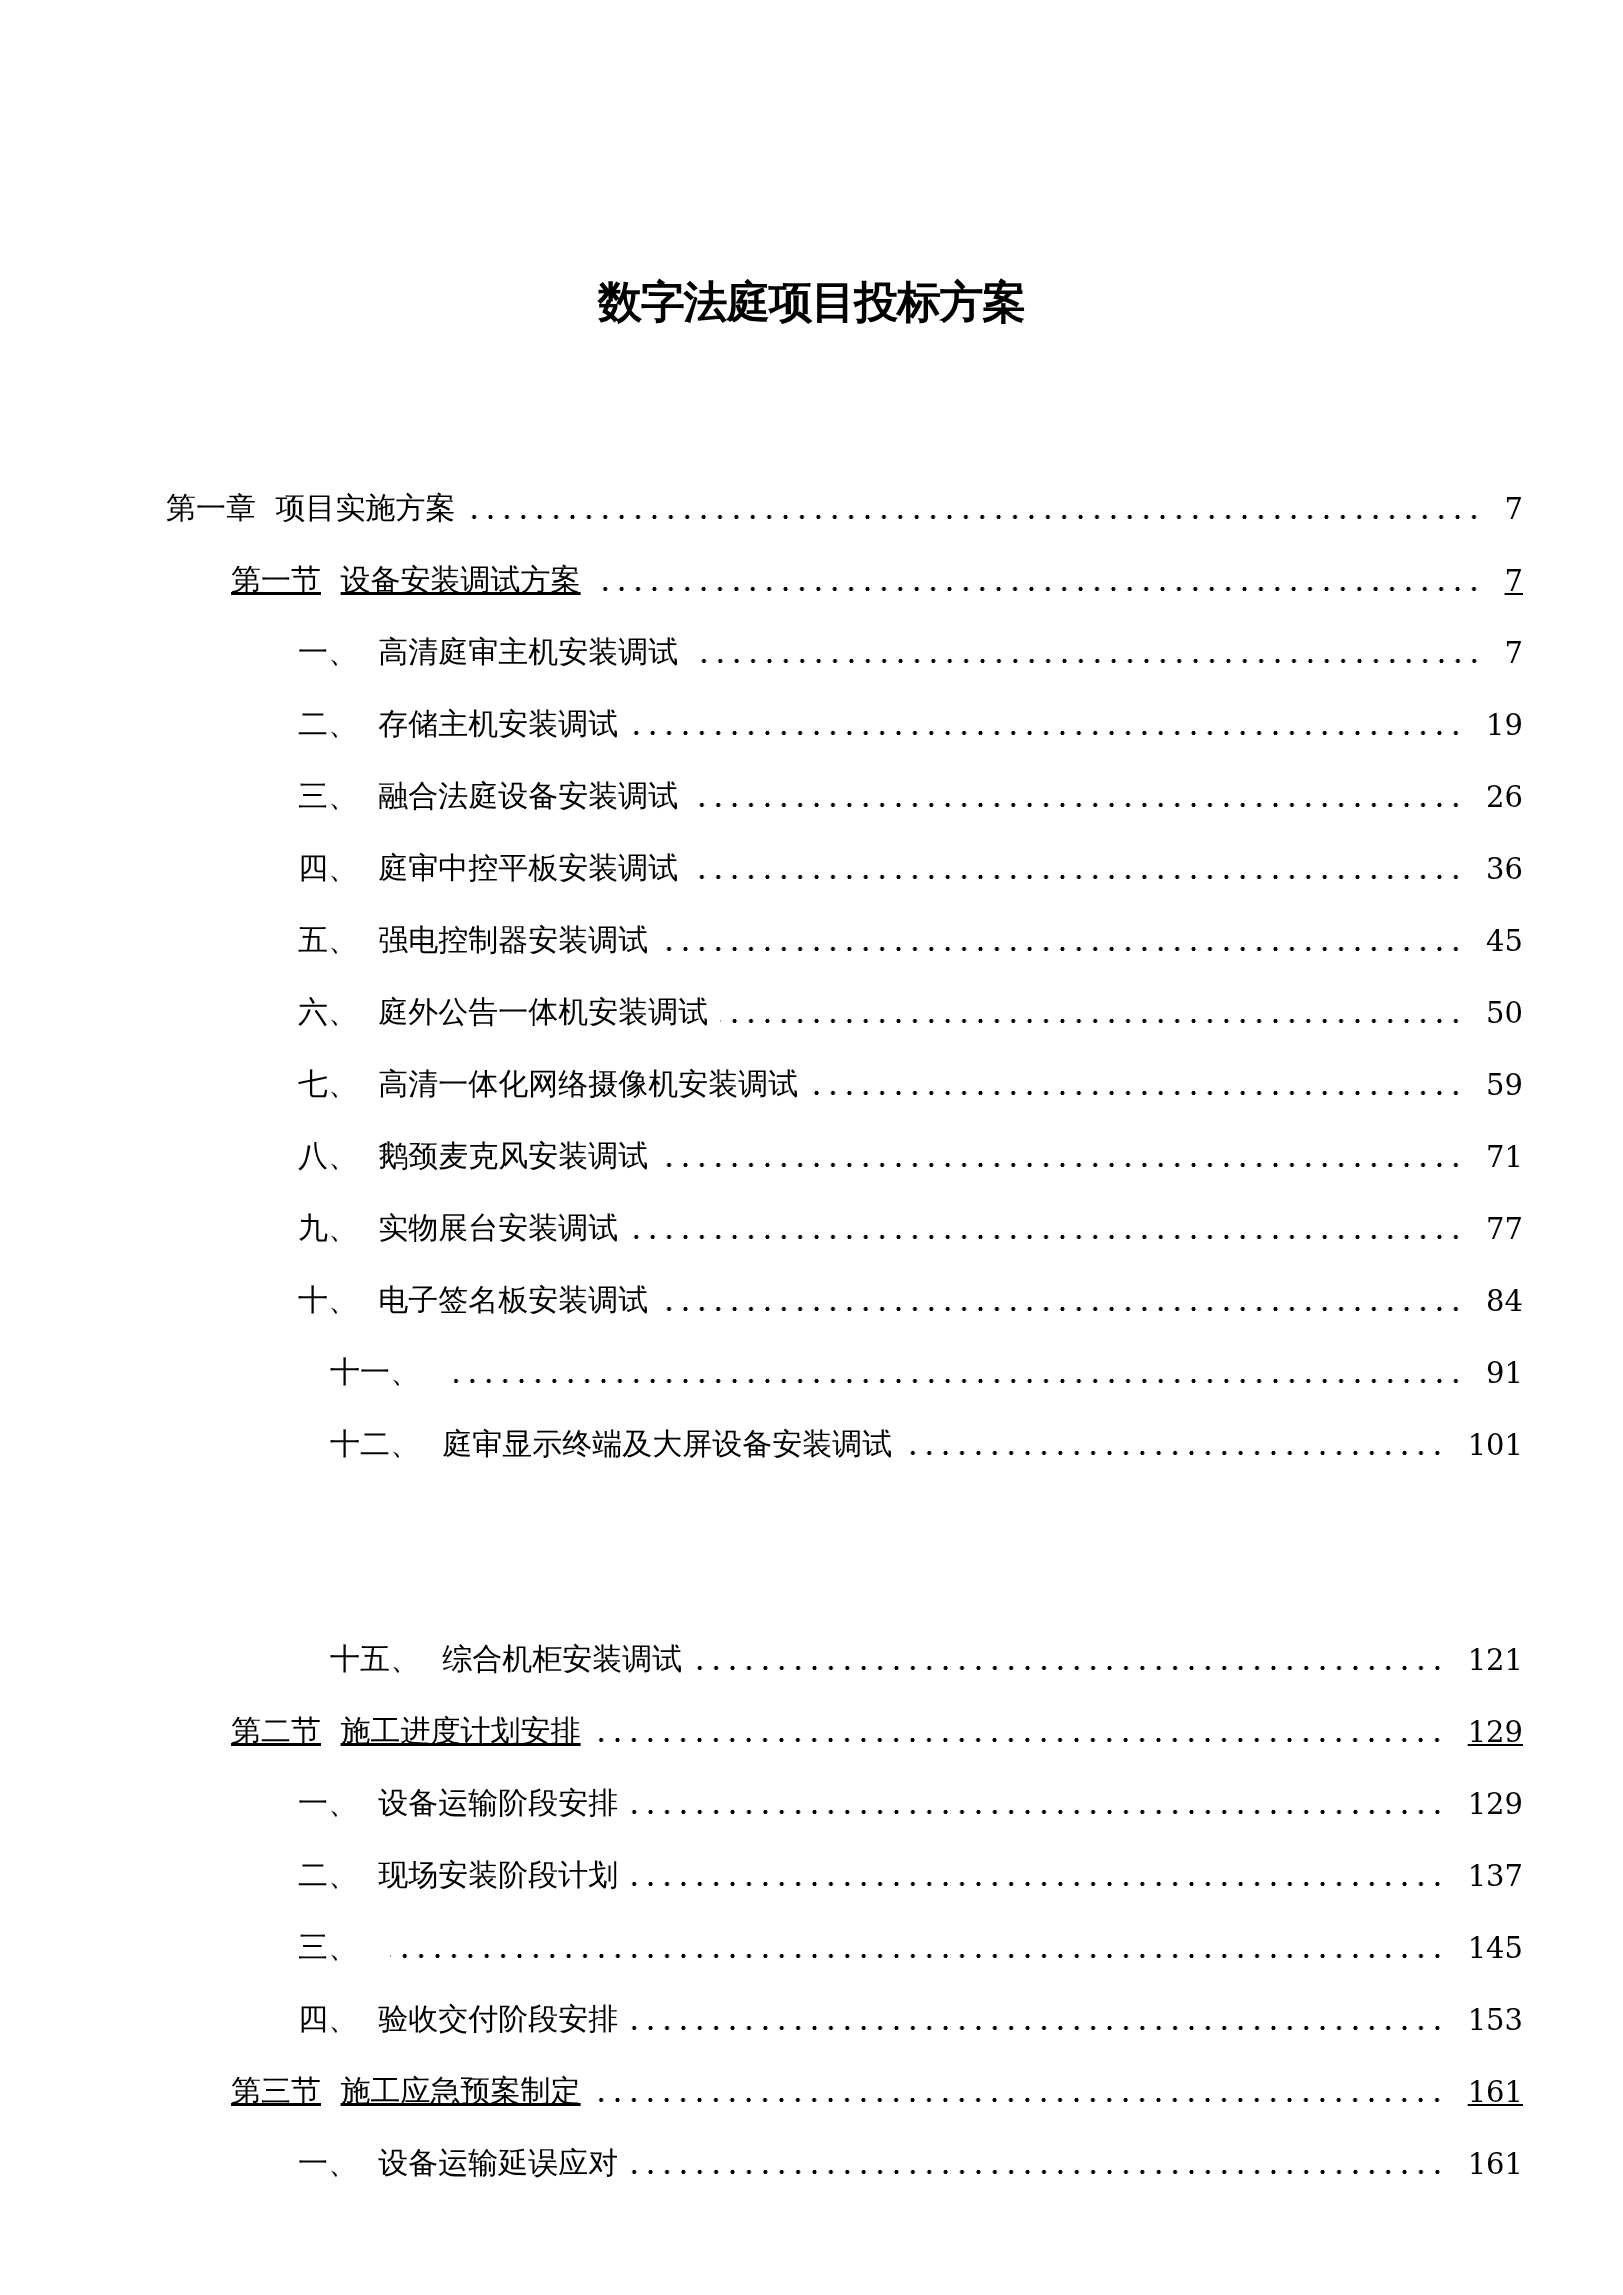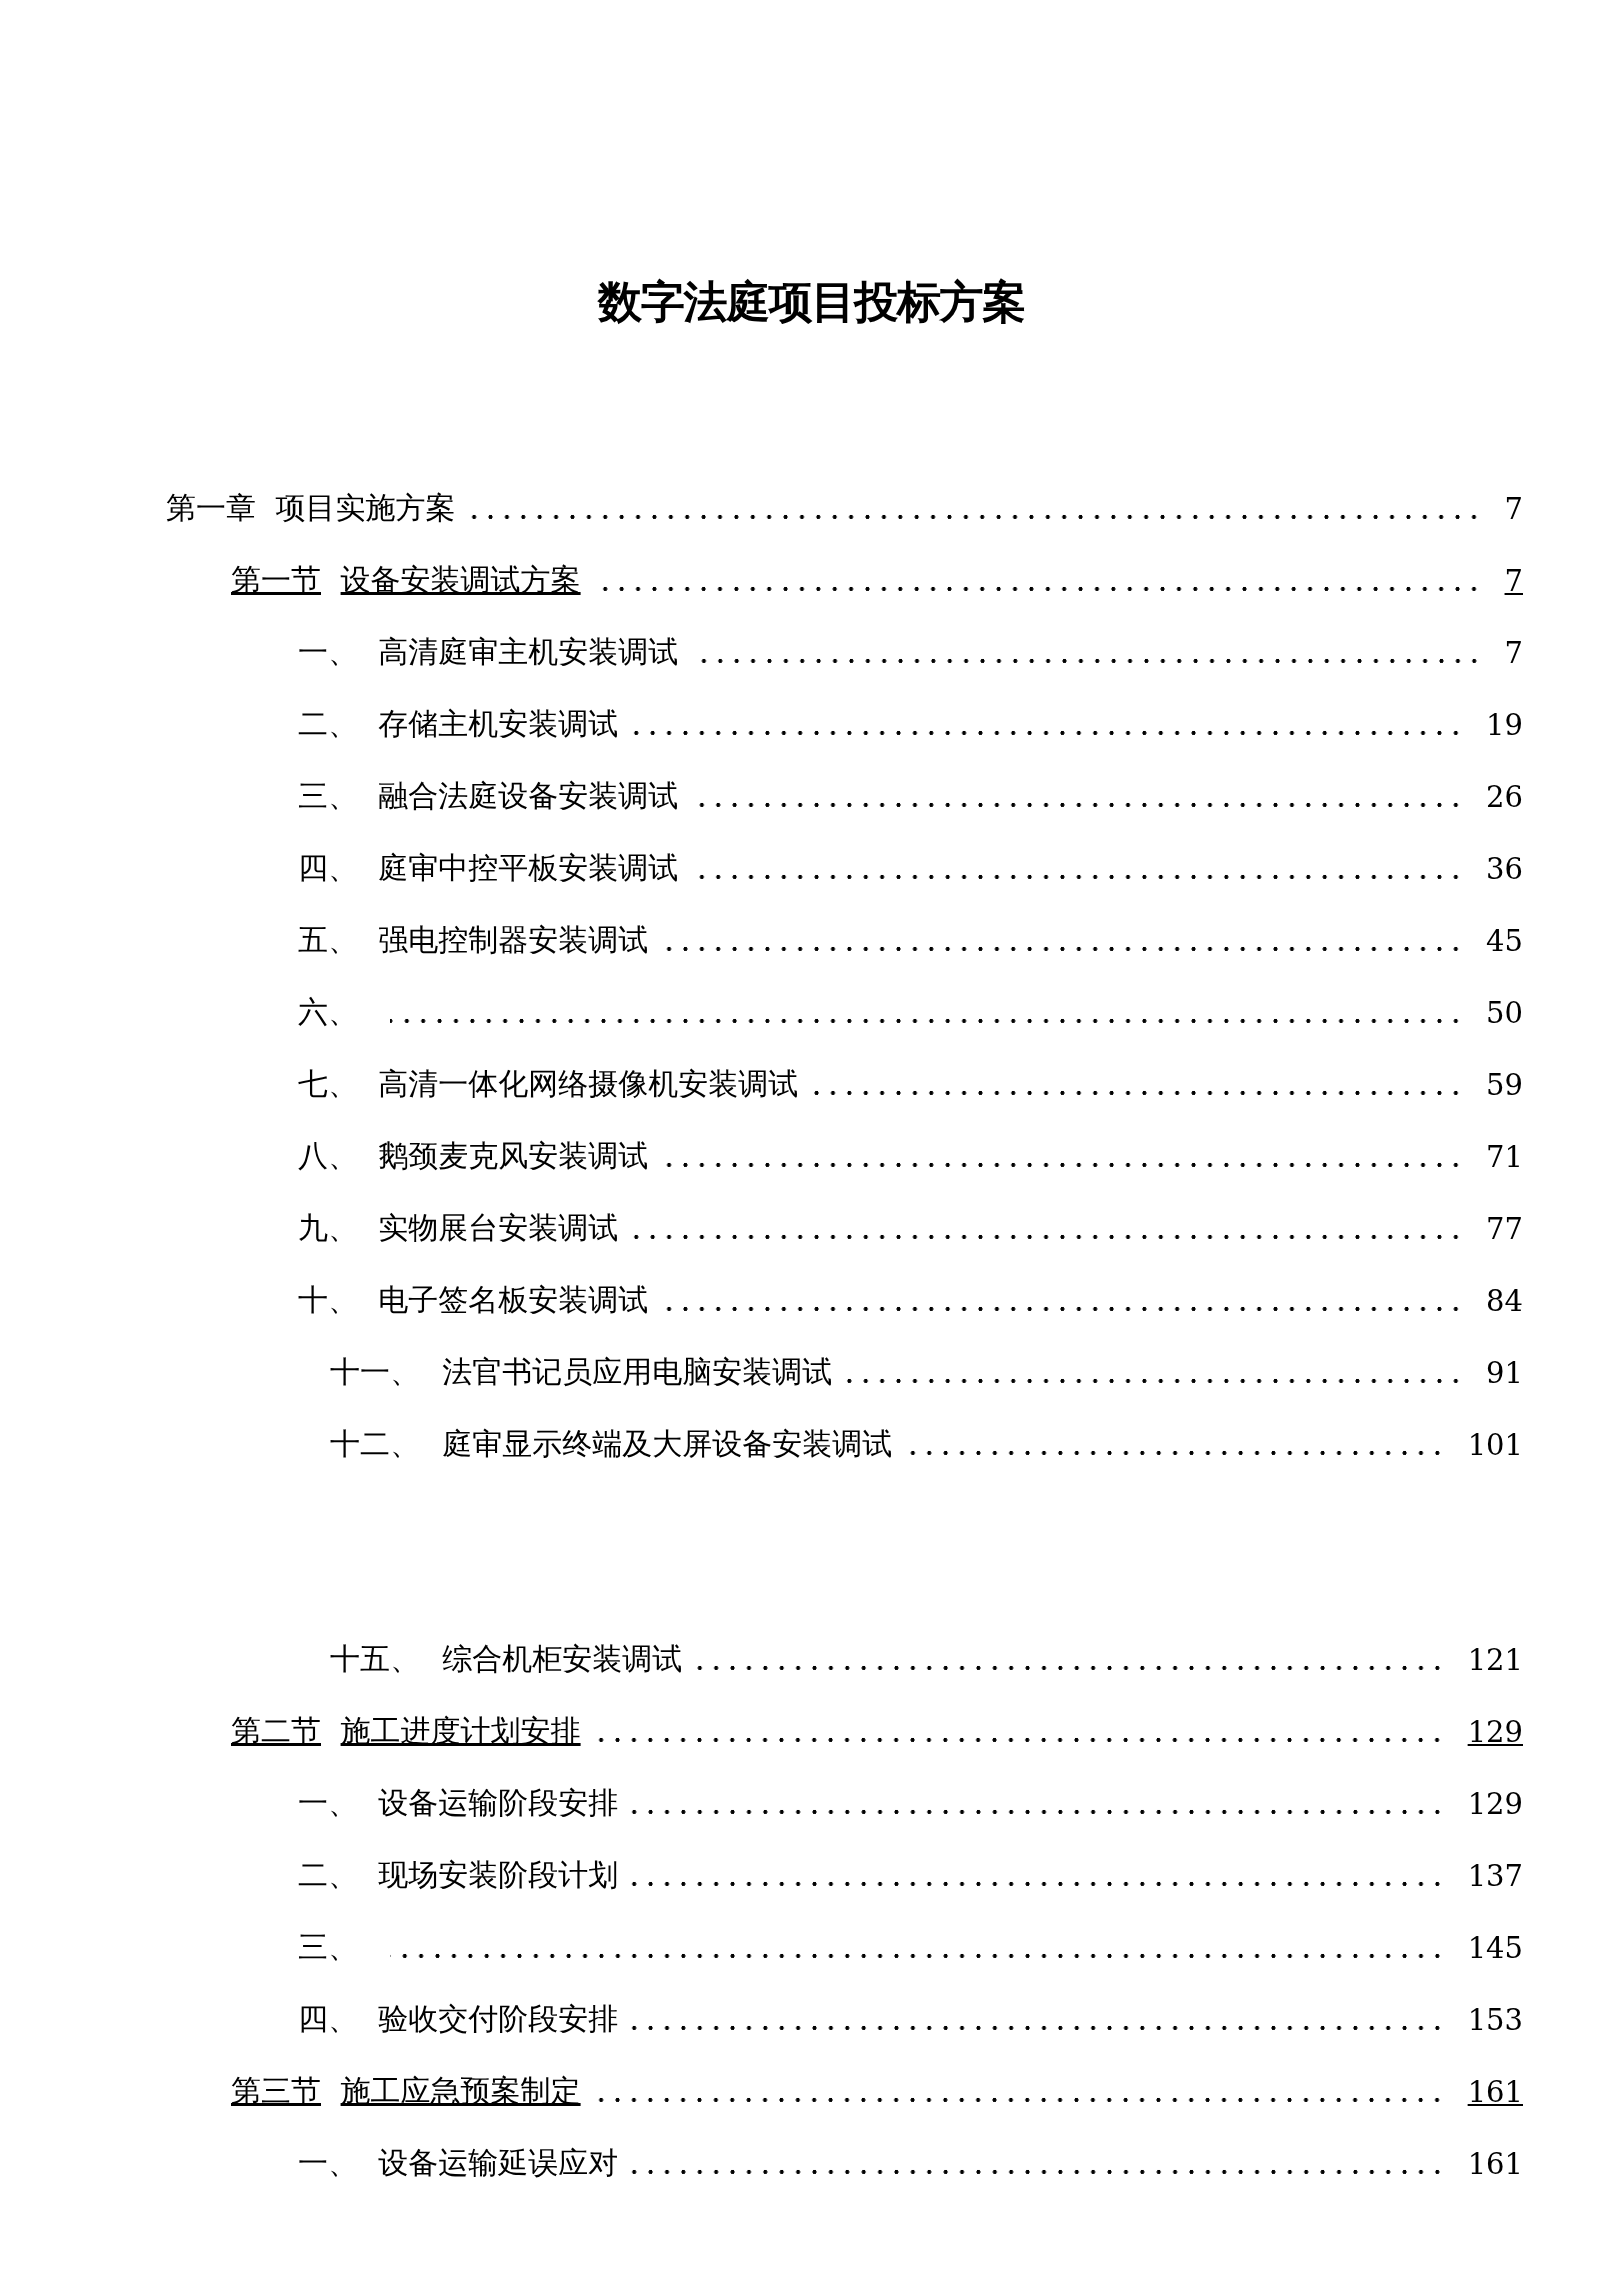--- a/index.html
+++ b/index.html
@@ -134,20 +134,21 @@
 
   <div class="toc-row level-item" style="top:904px">
     <span class="toc-prefix">五、</span>
     <span class="toc-text">强电控制器安装调试</span>
     <span class="toc-leader"></span>
     <span class="toc-page">45</span>
   </div>
 
   <div class="toc-row level-item" style="top:976px">
     <span class="toc-prefix">六、</span>
+    <span class="toc-text">庭外公告一体机安装调试</span>
     <span class="toc-leader"></span>
     <span class="toc-page">50</span>
   </div>
 
   <div class="toc-row level-item" style="top:1048px">
     <span class="toc-prefix">七、</span>
     <span class="toc-text">高清一体化网络摄像机安装调试</span>
     <span class="toc-leader"></span>
     <span class="toc-page">59</span>
   </div>
@@ -168,21 +169,20 @@
 
   <div class="toc-row level-item" style="top:1264px">
     <span class="toc-prefix">十、</span>
     <span class="toc-text">电子签名板安装调试</span>
     <span class="toc-leader"></span>
     <span class="toc-page">84</span>
   </div>
 
   <div class="toc-row level-item" style="top:1336px">
     <span class="toc-prefix wide">十一、</span>
-    <span class="toc-text">法官书记员应用电脑安装调试</span>
     <span class="toc-leader"></span>
     <span class="toc-page">91</span>
   </div>
 
   <div class="toc-row level-item" style="top:1408px">
     <span class="toc-prefix wide">十二、</span>
     <span class="toc-text">庭审显示终端及大屏设备安装调试</span>
     <span class="toc-leader"></span>
     <span class="toc-page">101</span>
   </div>

